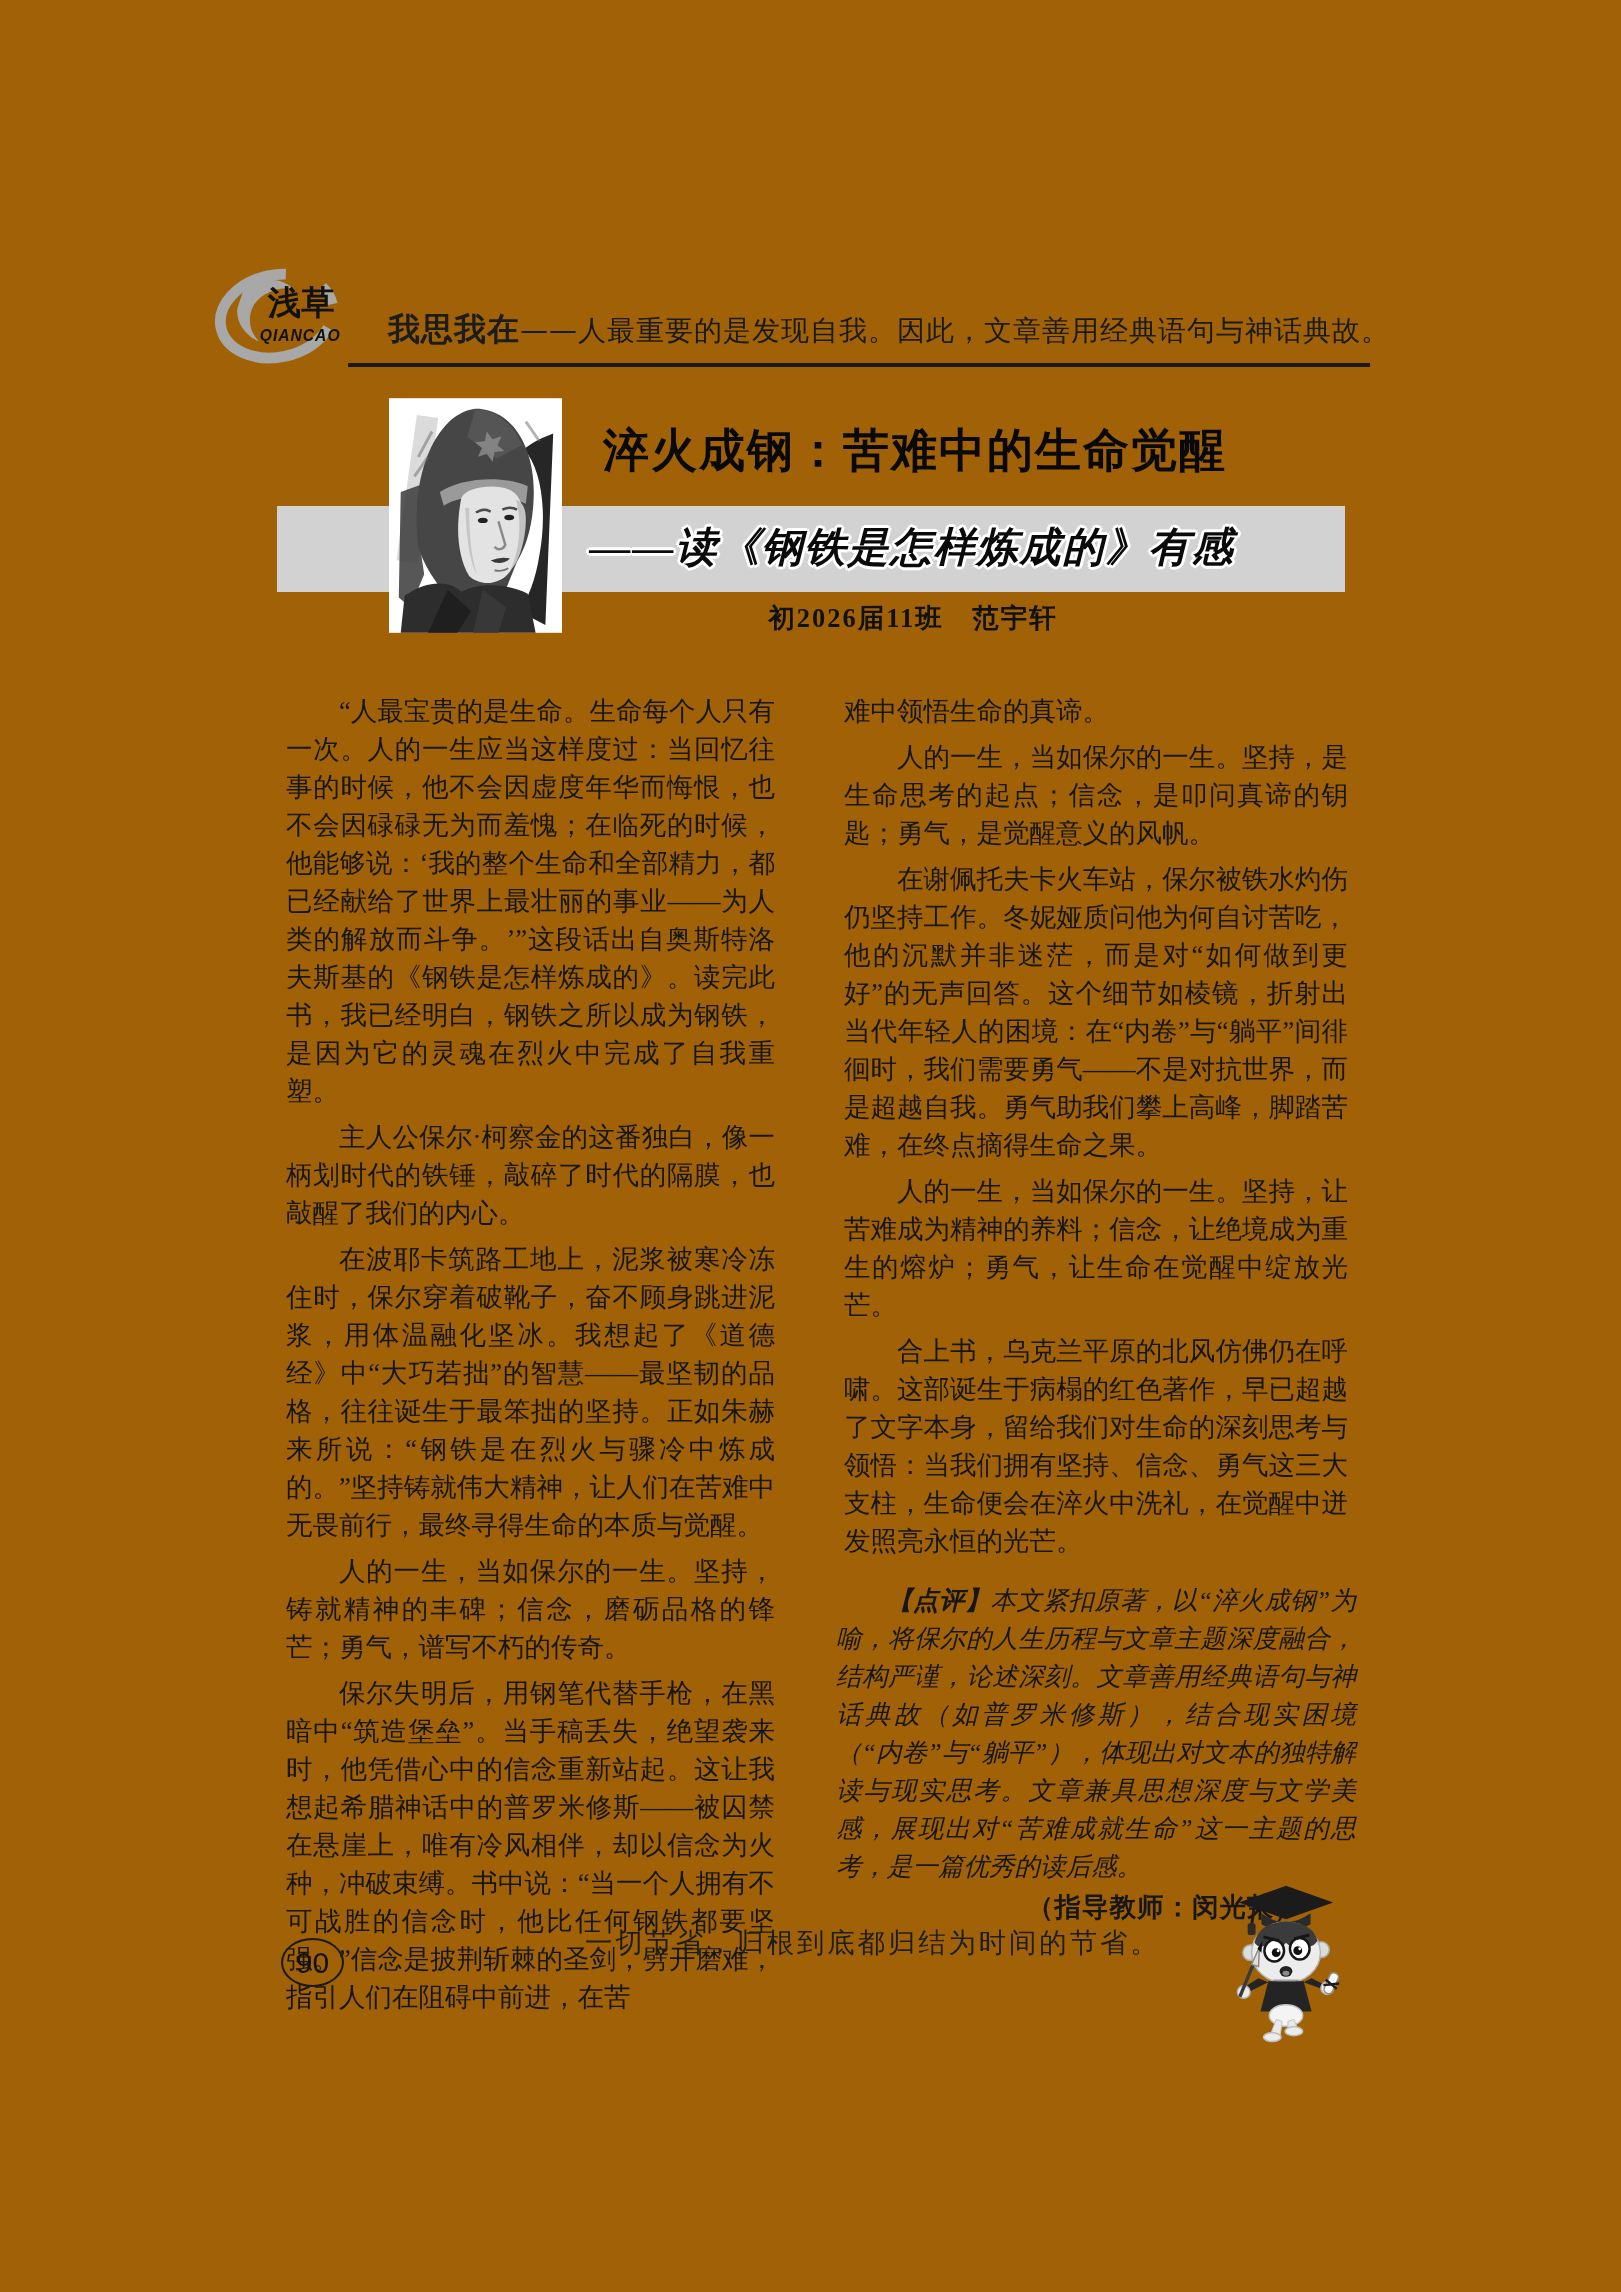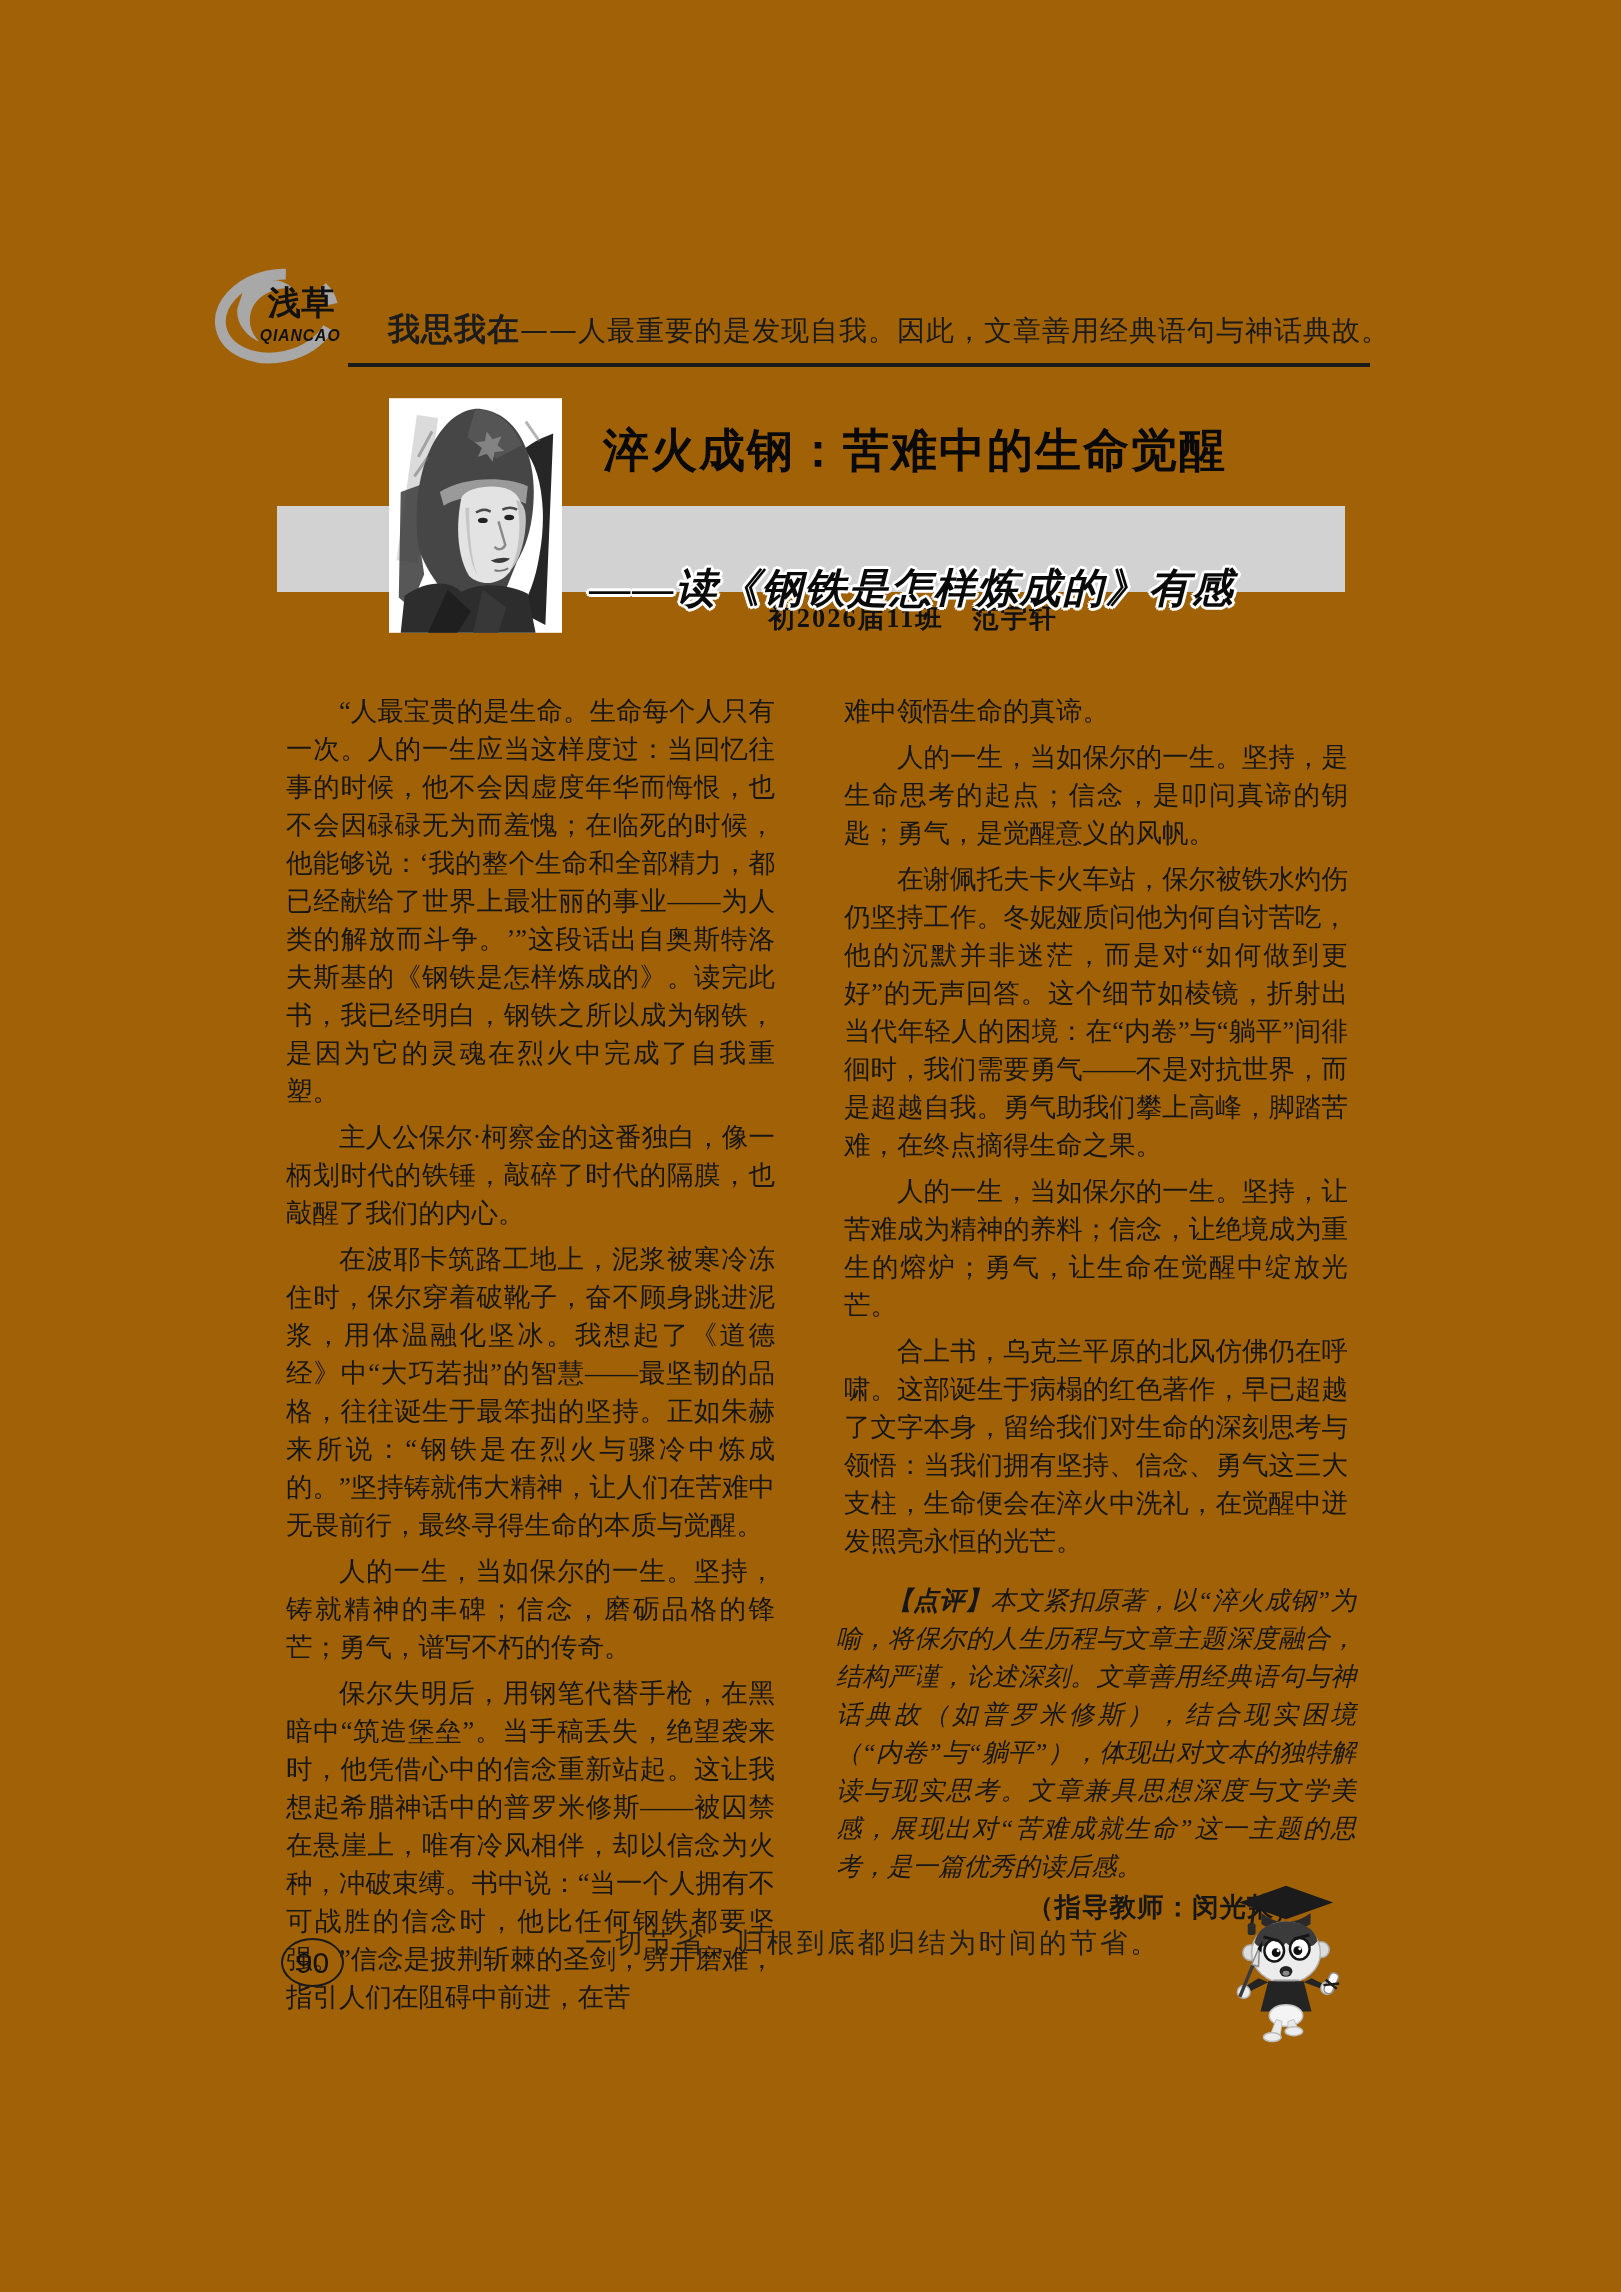--- a/index.html
+++ b/index.html
@@ -13,21 +13,21 @@
   .slogan span{font-family:"DejaVu Sans",sans-serif;font-size:28px;letter-spacing:1px;color:#1a1a1a;}
   .header-rule{position:absolute;left:348px;top:363px;width:1022px;height:3.9px;background:#1a1a1a;}
 
   
   .gray-band{position:absolute;left:277px;top:506px;width:1068px;height:86px;background:#d2d2d2;}
   .portrait{position:absolute;left:389px;top:398px;width:173px;height:235px;z-index:2;}
   .article-title{position:absolute;left:915px;top:420px;transform:translateX(-50%);margin:0;
         font-size:46px;font-weight:900;letter-spacing:2px;white-space:nowrap;color:#090909;}
   .article-subtitle{position:absolute;left:912px;top:520px;transform:translateX(-50%);z-index:3;
         font-size:41px;font-weight:700;font-style:italic;letter-spacing:2px;white-space:nowrap;color:#0a0a0a;
-        text-shadow:-2.9px 0 0 #fff,2.9px 0 0 #fff,0 -2.9px 0 #fff,0 2.9px 0 #fff,-2px -2px 0 #fff,2px 2px 0 #fff,-2px 2px 0 #fff,2px -2px 0 #fff;margin-top:41px;}
+        text-shadow:-2.9px 0 0 #fff,2.9px 0 0 #fff,0 -2.9px 0 #fff,0 2.9px 0 #fff,-2px -2px 0 #fff,2px 2px 0 #fff,-2px 2px 0 #fff,2px -2px 0 #fff;}
   .author-line{position:absolute;left:913px;top:600px;transform:translateX(-50%);
         font-size:26.5px;font-weight:600;letter-spacing:2px;white-space:nowrap;color:#111;}
 
   
   .column{position:absolute;top:684px;font-size:26.5px;line-height:38px;text-align:justify;color:#161616;}
   .column-left{left:278px;width:505px;}
   .column-right{left:836px;width:520px;}
   .para{margin:8px;text-indent:2em;}
   .para.noindent{text-indent:0;}
 

